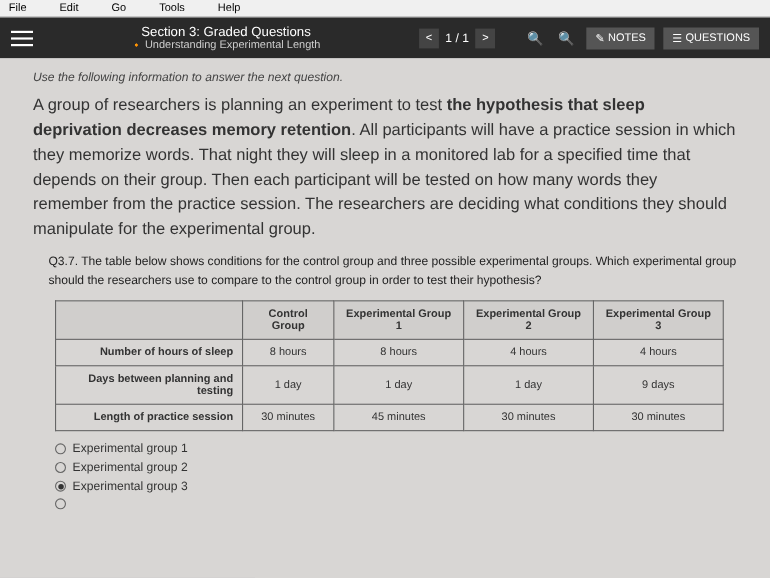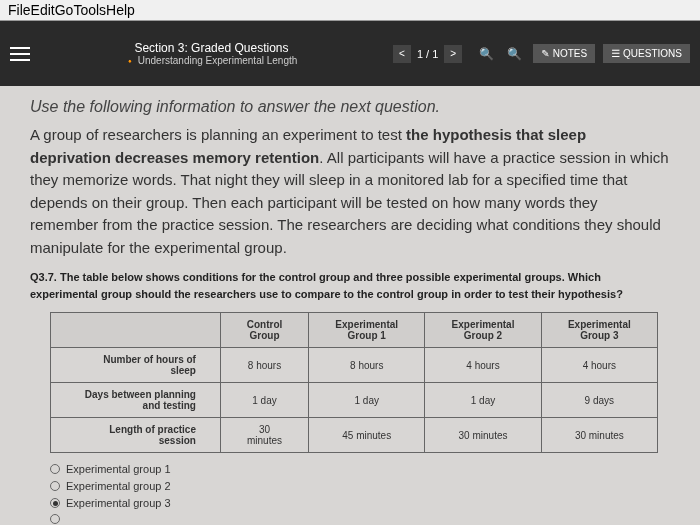--- a/index.html
+++ b/index.html
@@ -1,37 +1,37 @@
 <!DOCTYPE html>
 <html><head>
   <meta charset="utf-8">
   <style>
     * { margin: 0; padding: 0; box-sizing: border-box; }
     body { width: 700px; height: 525px; font-family: Arial, sans-serif; background: #c8c8c8; overflow: hidden; }
-    .window-menu { background: #f0f0f0; padding: 2px 8px; font-size: 14px; display: flex; gap: 0; border-bottom: 1px solid #999; }
+    .window-menu { background: #f0f0f0; padding: 2px 8px; font-size: 10px; display: flex; gap: 30px; border-bottom: 1px solid #999; }
     .window-menu span { cursor: default; }
-    .app-header { background: #2a2a2a; color: #fff; padding: 20px 10px; display: flex; align-items: center; font-size: 11px; }
+    .app-header { background: #2a2a2a; color: #fff; padding: 6px 10px; display: flex; align-items: center; font-size: 11px; gap: 12px; }
     .hamburger { width: 20px; height: 14px; display: flex; flex-direction: column; justify-content: space-between; margin-right: 15px; cursor: pointer; }
     .hamburger span { height: 2px; background: #fff; }
     .header-center { flex: 1; text-align: center; }
     .section-title { font-size: 12px; }
     .section-sub { font-size: 10px; color: #ccc; }
     .section-sub::before { content: "🔸 "; color: #e67e22; font-size: 8px; }
     .nav-arrows { display: flex; align-items: center; gap: 6px; margin: 0 15px; }
     .nav-btn { background: #444; width: 18px; height: 18px; display: flex; align-items: center; justify-content: center; font-size: 10px; cursor: pointer; }
     .header-right { display: flex; align-items: center; gap: 8px; }
     .icon-btn { width: 20px; height: 20px; display: flex; align-items: center; justify-content: center; font-size: 12px; cursor: pointer; }
     .header-btn { background: #555; padding: 4px 8px; font-size: 10px; cursor: pointer; display: flex; align-items: center; gap: 3px; }
     .content { background: #d8d6d4; padding: 12px 30px; height: calc(100% - 50px); overflow: hidden; font-size: 11px; color: #333; }
-    .instruction { font-style: italic; font-size: 16px; margin-bottom: 8px; color: #444; }
+    .instruction { font-style: italic; font-size: 11px; margin-bottom: 8px; color: #444; }
     .body-text { font-size: 15px; line-height: 1.5; margin-bottom: 10px; }
     .body-text b { font-weight: bold; }
-    .question-text { font-size: 11px; font-weight: bold; line-height: 1.5; margin-bottom: 10px; color: #222; }
+    .question-text { font-size: 11px; font-weight: normal; line-height: 1.5; margin-bottom: 10px; color: #222; margin-left: 14px; }
     table { border-collapse: collapse; width: 95%; margin: 8px 0 10px 20px; font-size: 10px; }
-    th, td { border: 1px solid #666; padding: 6px 24px; text-align: center; }
+    th, td { border: 1px solid #666; padding: 6px 8px; text-align: center; }
     th { font-weight: bold; background: #d0cecc; }
     td:first-child, th:first-child { text-align: right; font-weight: bold; width: 28%; }
     .options { margin-left: 20px; }
     .option { display: flex; align-items: center; gap: 6px; margin: 5px 0; font-size: 11px; }
     .radio { width: 10px; height: 10px; border: 1px solid #666; border-radius: 50%; display: inline-flex; align-items: center; justify-content: center; }
     .radio.selected::after { content: ""; width: 5px; height: 5px; background: #333; border-radius: 50%; }
   </style>
 </head>
 <body>
 

